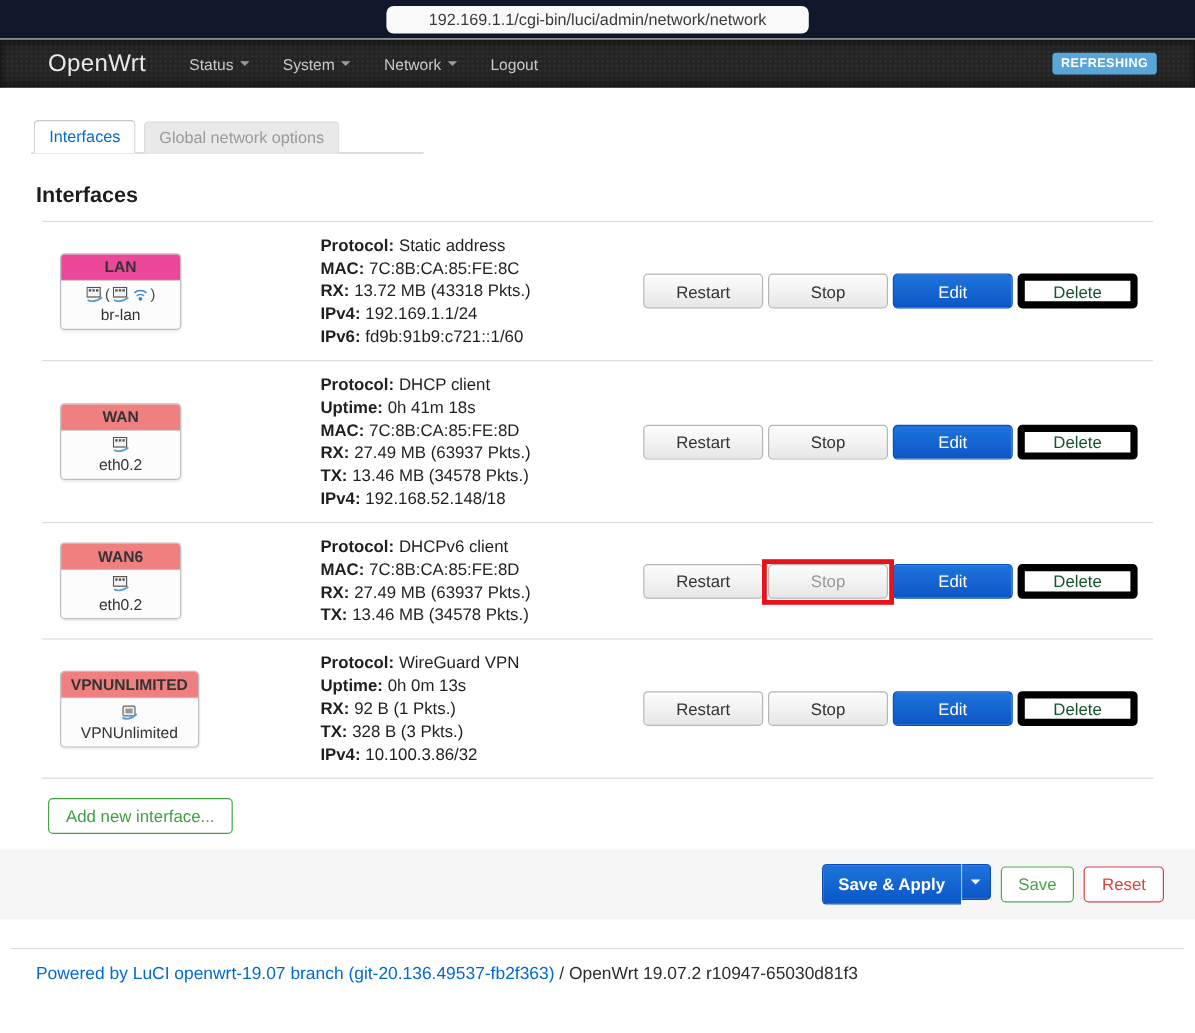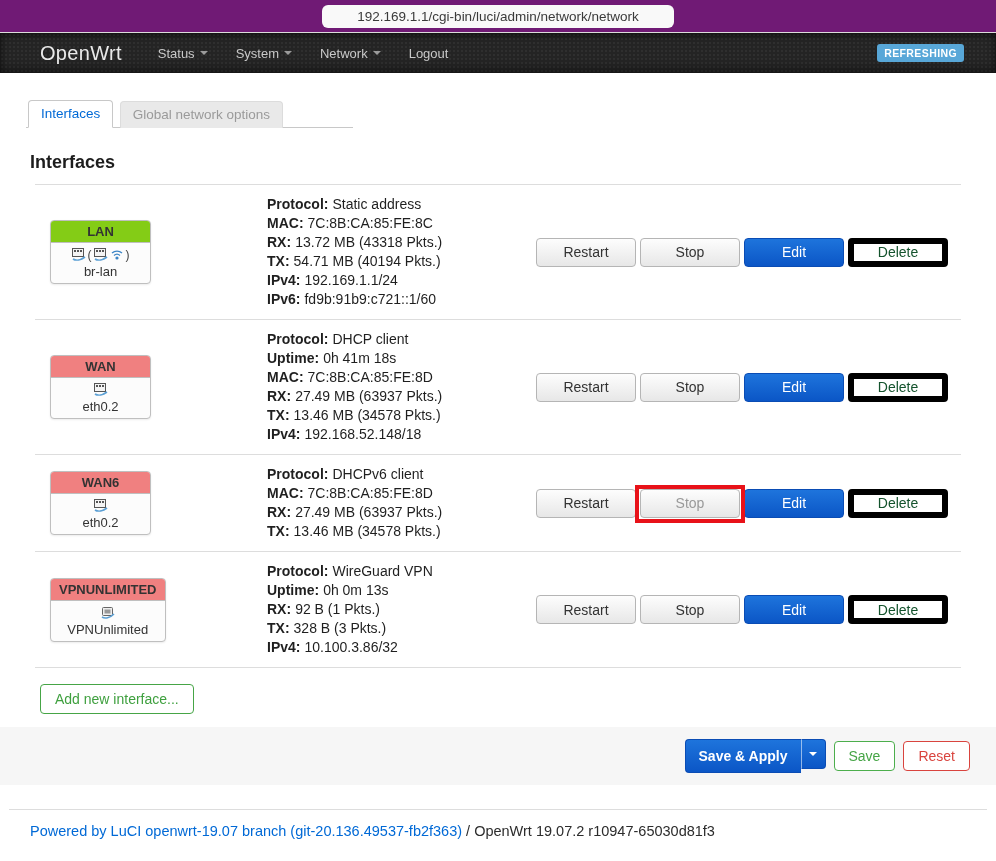--- a/index.html
+++ b/index.html
@@ -4,21 +4,21 @@
 <style>
   * { box-sizing: border-box; }
   html,body { margin:0; padding:0; }
   body {
     width:996px; height:861px; overflow:hidden;
     background:#fff; font-family:"Liberation Sans", sans-serif; color:#222;
   }
 
   
   .urlbar {
-    height:33px; background:#701a75; border-bottom:1px solid #dcdcdc;
+    height:33px; background:#0f172a; border-bottom:1px solid #dcdcdc;
     display:flex; align-items:center; justify-content:center;
   }
   .urlbox {
     width:352px; height:23px; background:#f9f9f9; border-radius:6px;
     display:flex; align-items:center; justify-content:center;
     font-size:13.5px; color:#3a3a3a;
   }
 
   
   .navbar {
@@ -163,21 +163,21 @@
     <span class="tab inactive">Global network options</span>
   </div>
 
   <div class="page-title">Interfaces</div>
   <div class="rule"></div>
 
   
   <div class="iface-row">
     <div class="zone-col">
       <div class="zone-card">
-        <div class="zone-head" style="background-color: #84cc16;">LAN</div>
+        <div class="zone-head" style="background-color: #ec4899;">LAN</div>
         <div class="zone-body">
           <div class="zone-icons">
             <svg width="14" height="13" viewBox="0 0 14 13">
                 <rect x="0.5" y="0.5" width="11" height="8" fill="#f4f4f4" stroke="#555"></rect>
                 <rect x="2" y="2" width="2" height="2" fill="#555"></rect>
                 <rect x="5" y="2" width="2" height="2" fill="#555"></rect>
                 <rect x="8" y="2" width="2" height="2" fill="#555"></rect>
                 <path d="M1 11 C4 13 9 12 13 9" stroke="#5a9fd4" stroke-width="1.6" fill="none"></path>
               </svg>
             <span class="paren">(</span>
@@ -196,21 +196,20 @@
             <span class="paren">)</span>
           </div>
           <div class="zone-dev">br-lan</div>
         </div>
       </div>
     </div>
     <div class="detail-col">
       <div class="dline"><b>Protocol:</b><span>Static address</span></div>
       <div class="dline"><b>MAC:</b><span>7C:8B:CA:85:FE:8C</span></div>
       <div class="dline"><b>RX:</b><span>13.72 MB (43318 Pkts.)</span></div>
-      <div class="dline"><b>TX:</b><span>54.71 MB (40194 Pkts.)</span></div>
       <div class="dline"><b>IPv4:</b><span>192.169.1.1/24</span></div>
       <div class="dline"><b>IPv6:</b><span>fd9b:91b9:c721::1/60</span></div>
     </div>
     <div class="btn-col">
       <button class="btn btn-gray">Restart</button>
       <button class="btn btn-gray">Stop</button>
       <button class="btn btn-blue">Edit</button>
       <button class="btn btn-red-outline">Delete</button>
     </div>
   </div>

